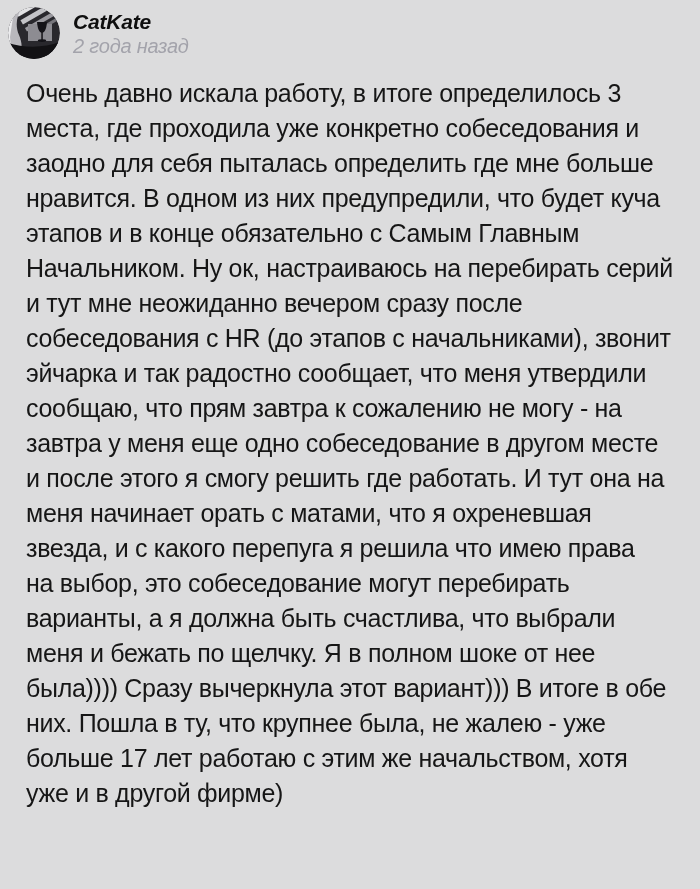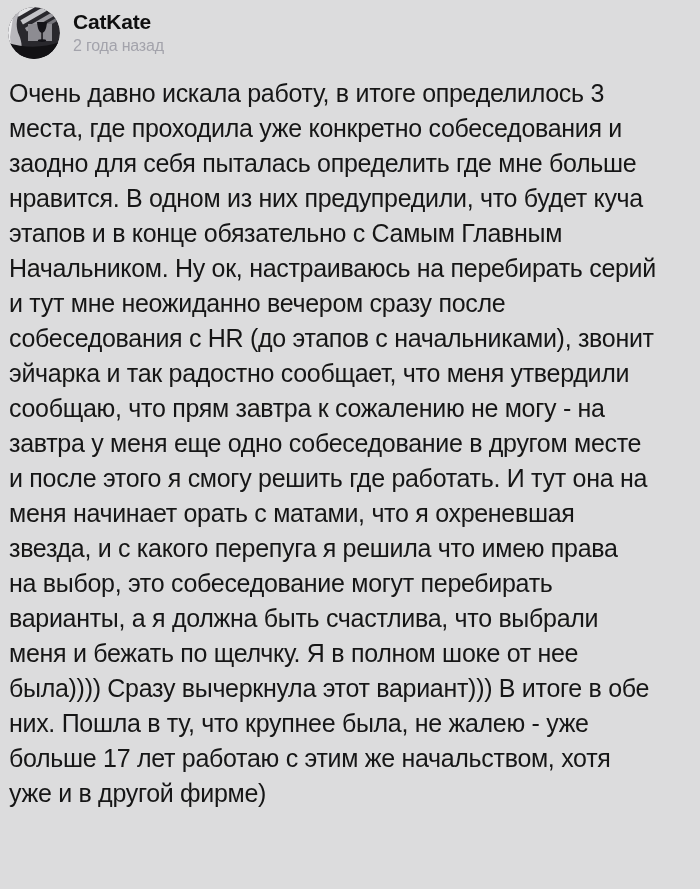--- a/index.html
+++ b/index.html
@@ -19,20 +19,21 @@
     width: 700px;
     height: 889px;
     background: var(--background);
     overflow: hidden;
   }
   .post-header {
     display: flex;
     align-items: flex-start;
     padding: 7px 0 0 8px;
     height: 59px;
+    font-style: italic;
   }
   .avatar {
     width: 52px;
     height: 52px;
     border-radius: 50%;
     overflow: hidden;
     flex: 0 0 52px;
     cursor: pointer;
   }
   .avatar svg { display: block; width: 52px; height: 52px; }
@@ -42,28 +43,28 @@
   }
   .username {
     font-size: 21px;
     font-weight: bold;
     color: var(--username);
     letter-spacing: -0.2px;
     line-height: 25px;
     cursor: pointer;
   }
   .timestamp {
-    font-size: 16px;
+    font-size: 20px;
     color: var(--timestamp);
     line-height: 24px;
     letter-spacing: -0.2px;
   }
   .post-body {
     margin-top: 17px;
-    padding-left: 9px;
+    padding-left: 26px;
     padding-right: 2px;
     color: var(--text);
   }
   .post-line {
     font-size: 25px;
     line-height: 35px;
     letter-spacing: -0.3px;
     white-space: nowrap;
   }
 </style>

